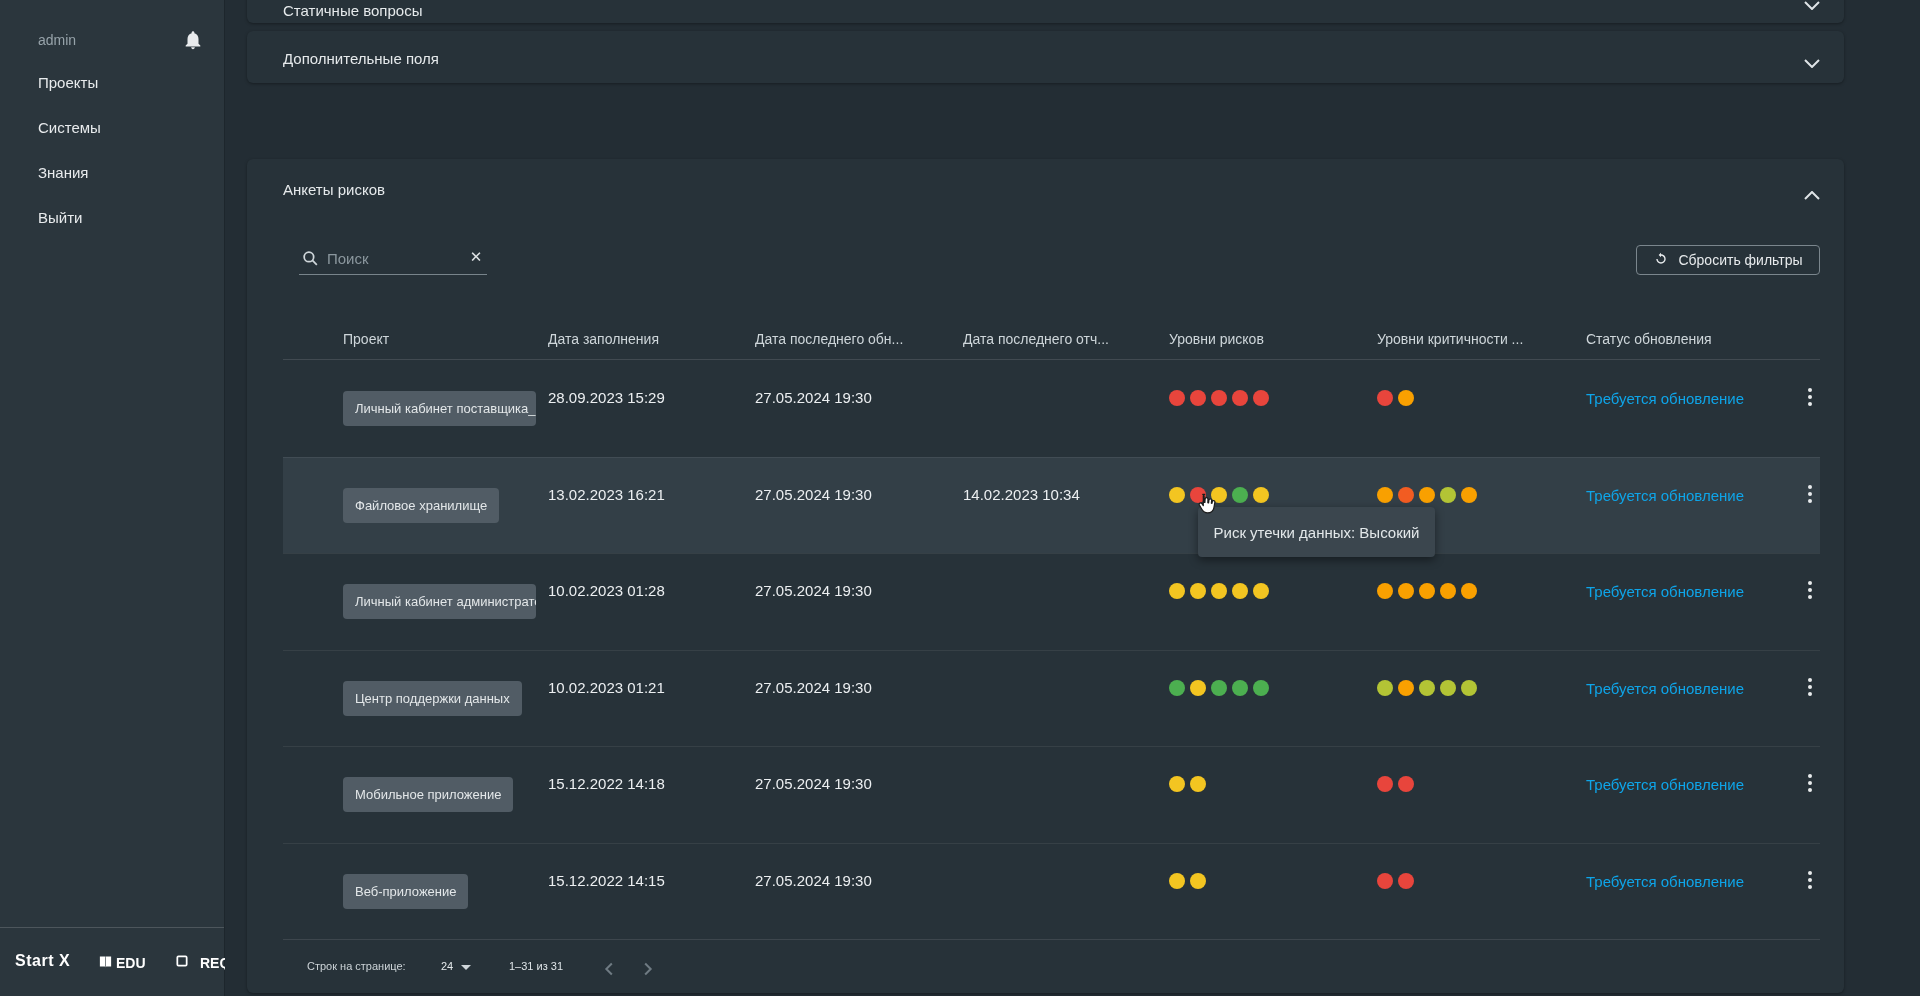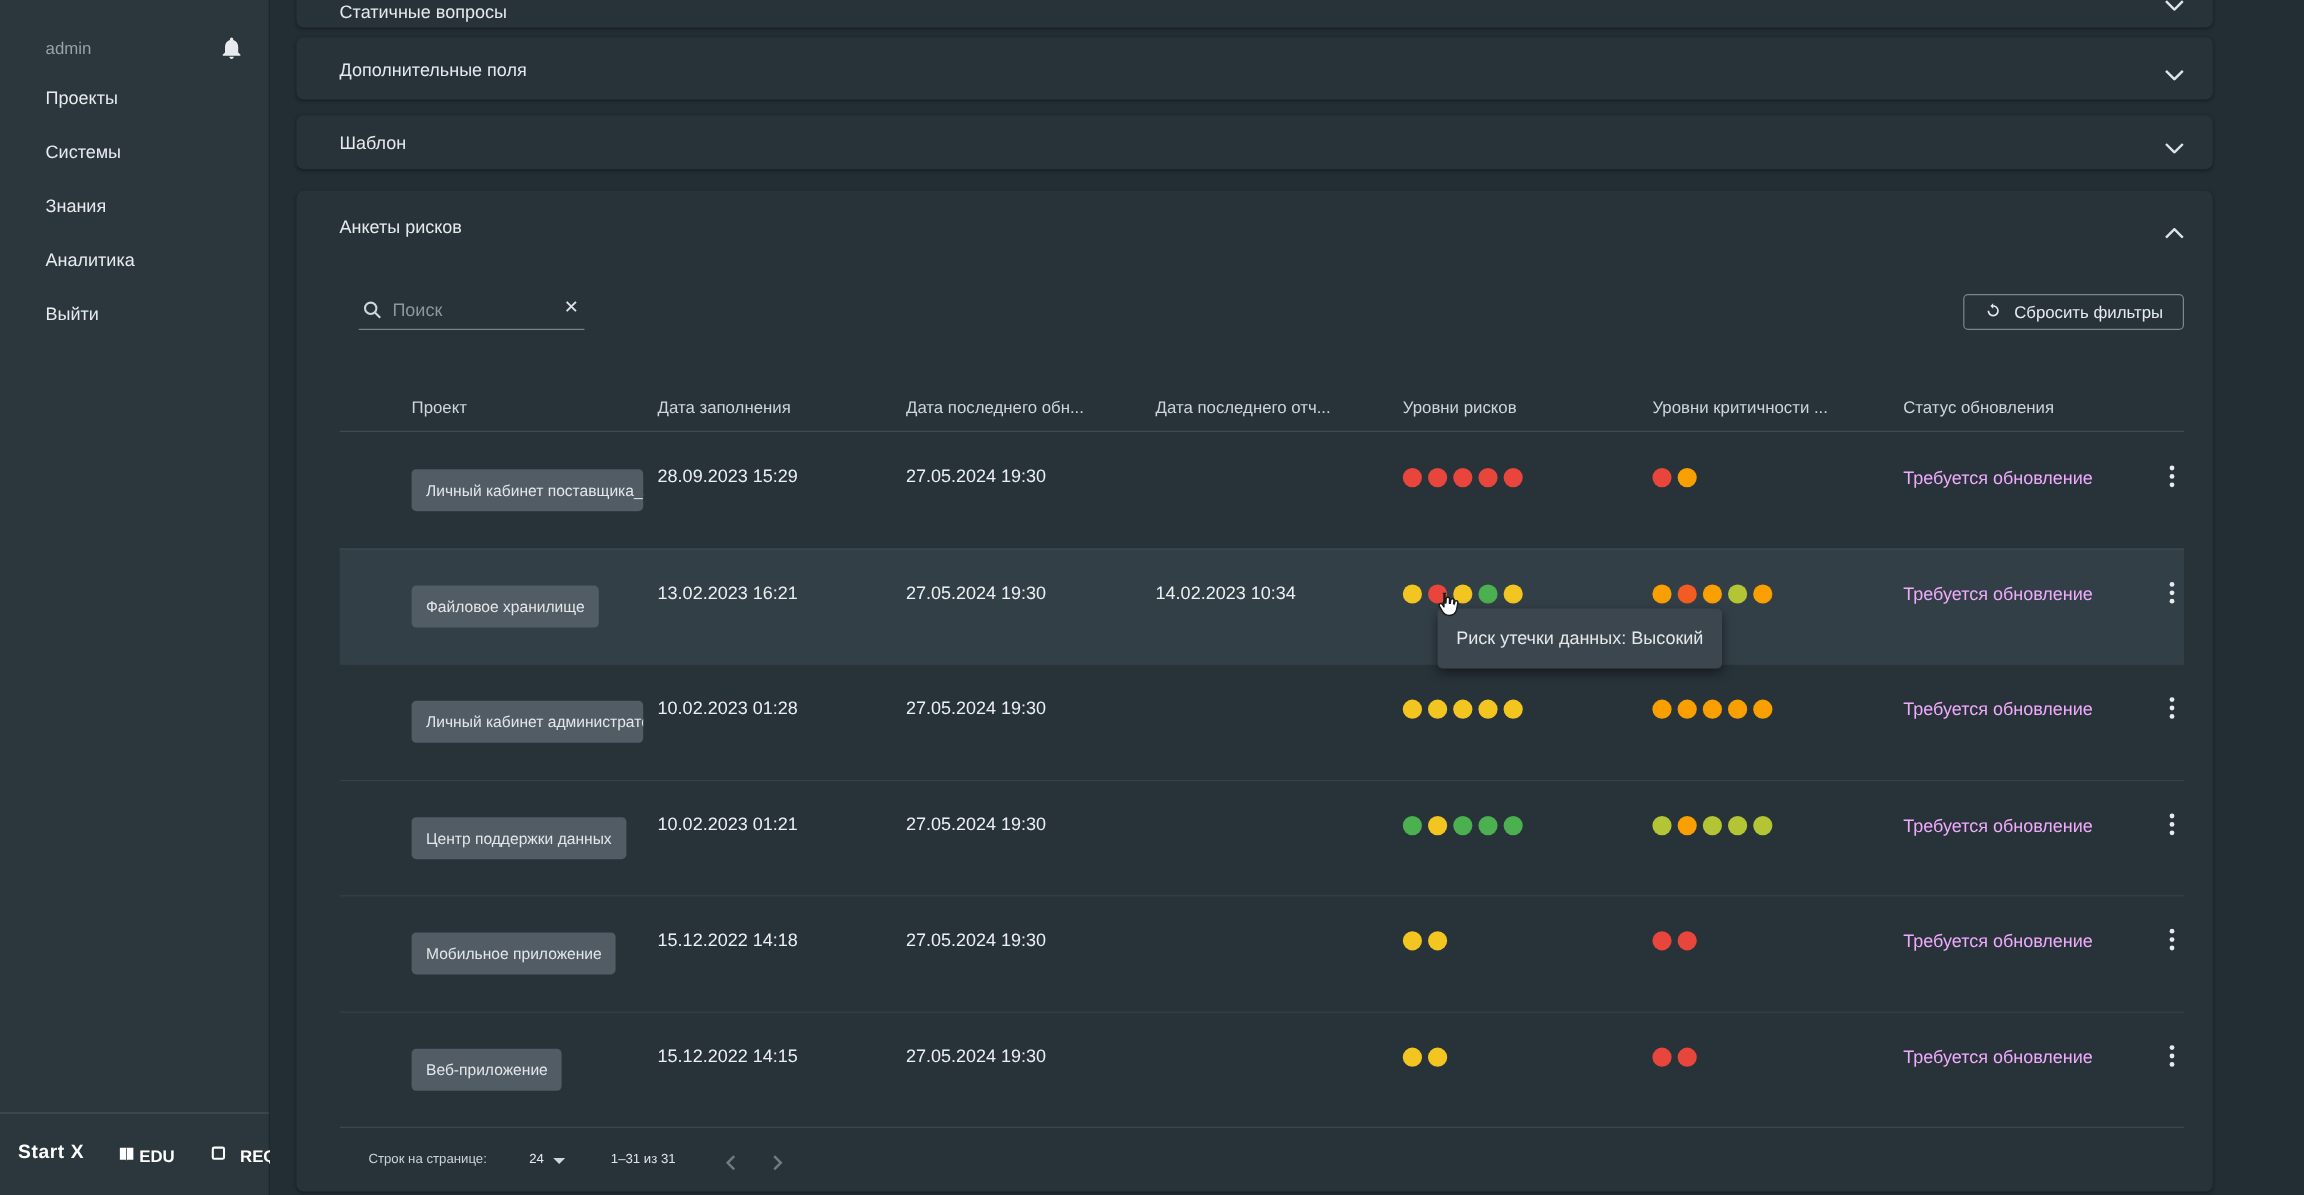--- a/index.html
+++ b/index.html
@@ -67,21 +67,21 @@
   .row--hover { background:#333f47; }
   .chip {
     position:absolute; top:31px; height:35px; line-height:35px;
     max-width:193px; overflow:hidden; white-space:nowrap;
     background:#515c65; color:#e3e7e9; font-size:13px;
     border-radius:4px; padding:0 12px;
   }
   .cell-date { position:absolute; top:29px; font-size:15px; color:#eceff1; white-space:nowrap; }
   .dots { position:absolute; top:30px; display:flex; gap:5px; }
   .dot { width:16px; height:16px; border-radius:50%; display:inline-block; }
-  .cell-status { position:absolute; top:30px; font-size:15px; color:#f0abfc; white-space:nowrap; }
+  .cell-status { position:absolute; top:30px; font-size:15px; color:#0ea5e9; white-space:nowrap; }
   .kebab { position:absolute; top:28px; width:16px; display:flex; flex-direction:column; align-items:center; gap:3px; }
   .kebab span { width:4px; height:4px; border-radius:50%; background:#e8ebed; }
   
   .tooltip {
     position:absolute; left:951px; top:348px; width:237px; height:50px;
     background:#3b464e; border-radius:4px; box-shadow:0 3px 10px rgba(0,0,0,.45);
     display:flex; align-items:center; justify-content:center;
     font-size:15px; color:#e3e8ea; white-space:nowrap; z-index:5;
   }
   .cursor { position:absolute; left:946px; top:332px; z-index:6; }
@@ -103,21 +103,20 @@
     <span class="bell">
       <svg width="22" height="22" viewBox="0 0 24 24" fill="#e8ebed">
           <path d="M12 22c1.1 0 2-.9 2-2h-4c0 1.1.9 2 2 2zm6-6v-5c0-3.1-1.7-5.6-4.5-6.3V4c0-.8-.7-1.5-1.5-1.5s-1.5.7-1.5 1.5v.7C7.7 5.4 6 7.9 6 11v5l-2 2v1h16v-1l-2-2z"></path>
         </svg>
     </span>
   </div>
   <div class="nav">
       <div class="nav-item">Проекты</div>
       <div class="nav-item">Системы</div>
       <div class="nav-item">Знания</div>
-      <div class="nav-item">Аналитика</div>
       <div class="nav-item">Выйти</div>
     </div>
   <div class="side-footer">
     <span class="brand">Start X</span>
     <span class="prod edu">
       <span><svg width="15" height="15" viewBox="0 0 24 24" fill="#fff">
             <path d="M3 4h8c1 0 1.5.5 1.5 1.5V21c-.5-.8-1.2-1-2-1H3V4zm18 0h-8c-1 0-1.5.5-1.5 1.5V21c.5-.8 1.2-1 2-1h7.5V4z"></path>
           </svg></span>
       <span>EDU</span>
     </span>
@@ -139,26 +138,20 @@
         </svg></span>
   </div>
 
   <div class="card" id="card2">
     <span class="card-label">Дополнительные поля</span>
     <span class="chev"><svg width="16" height="9" viewBox="0 0 16 9" fill="none" stroke="#dfe4e7" stroke-width="2">
           <polyline points="1,1 8,8 15,1"></polyline>
         </svg></span>
   </div>
 
-  <div class="card" id="card3">
-    <span class="card-label">Шаблон</span>
-    <span class="chev"><svg width="16" height="9" viewBox="0 0 16 9" fill="none" stroke="#dfe4e7" stroke-width="2">
-          <polyline points="1,1 8,8 15,1"></polyline>
-        </svg></span>
-  </div>
 
   <div class="card" id="card4" style="position:absolute;">
     <span class="card-label">Анкеты рисков</span>
     <span class="chev"><svg width="16" height="9" viewBox="0 0 16 9" fill="none" stroke="#dfe4e7" stroke-width="2">
           <polyline points="1,8 8,1 15,8"></polyline>
         </svg></span>
 
     <div class="search">
       <span><svg width="19" height="19" viewBox="0 0 24 24" fill="none" stroke="#cfd6da" stroke-width="2.2">
             <circle cx="10" cy="10" r="6"></circle>

